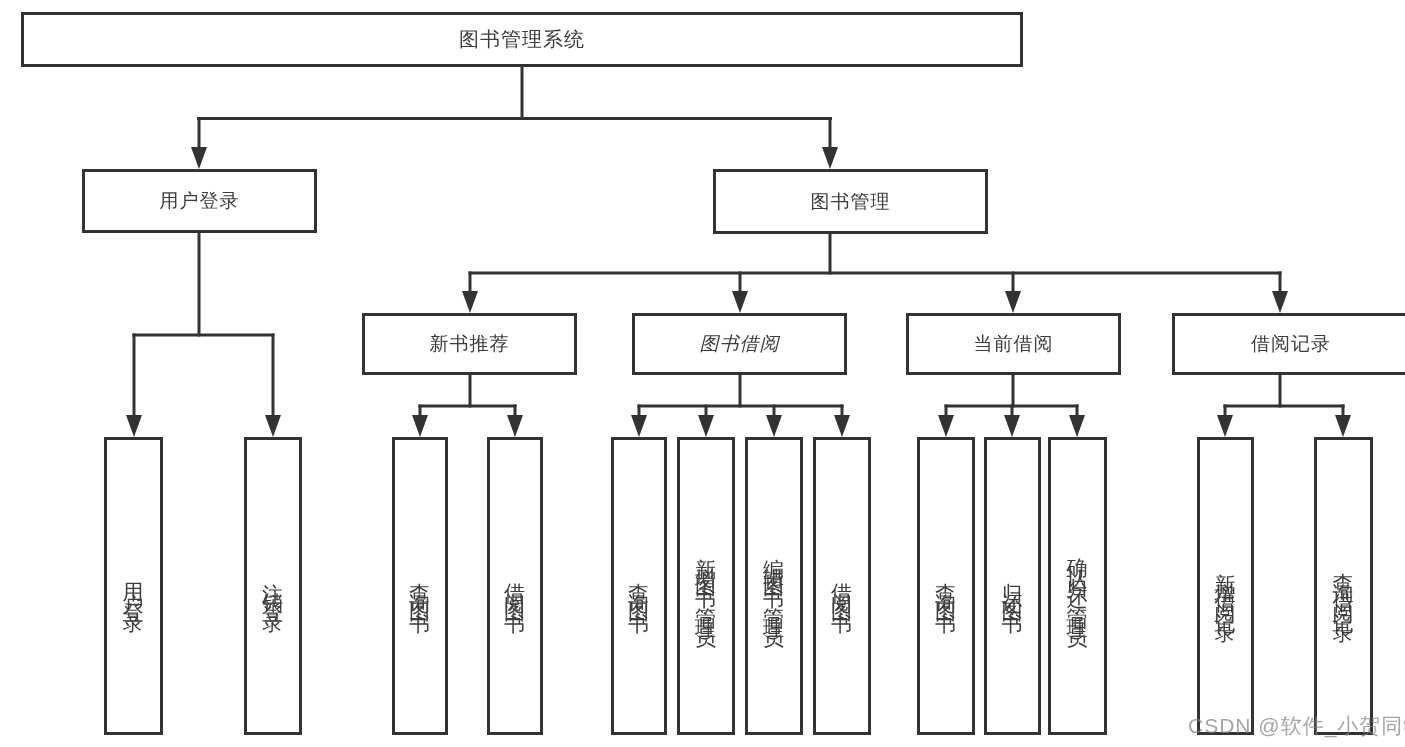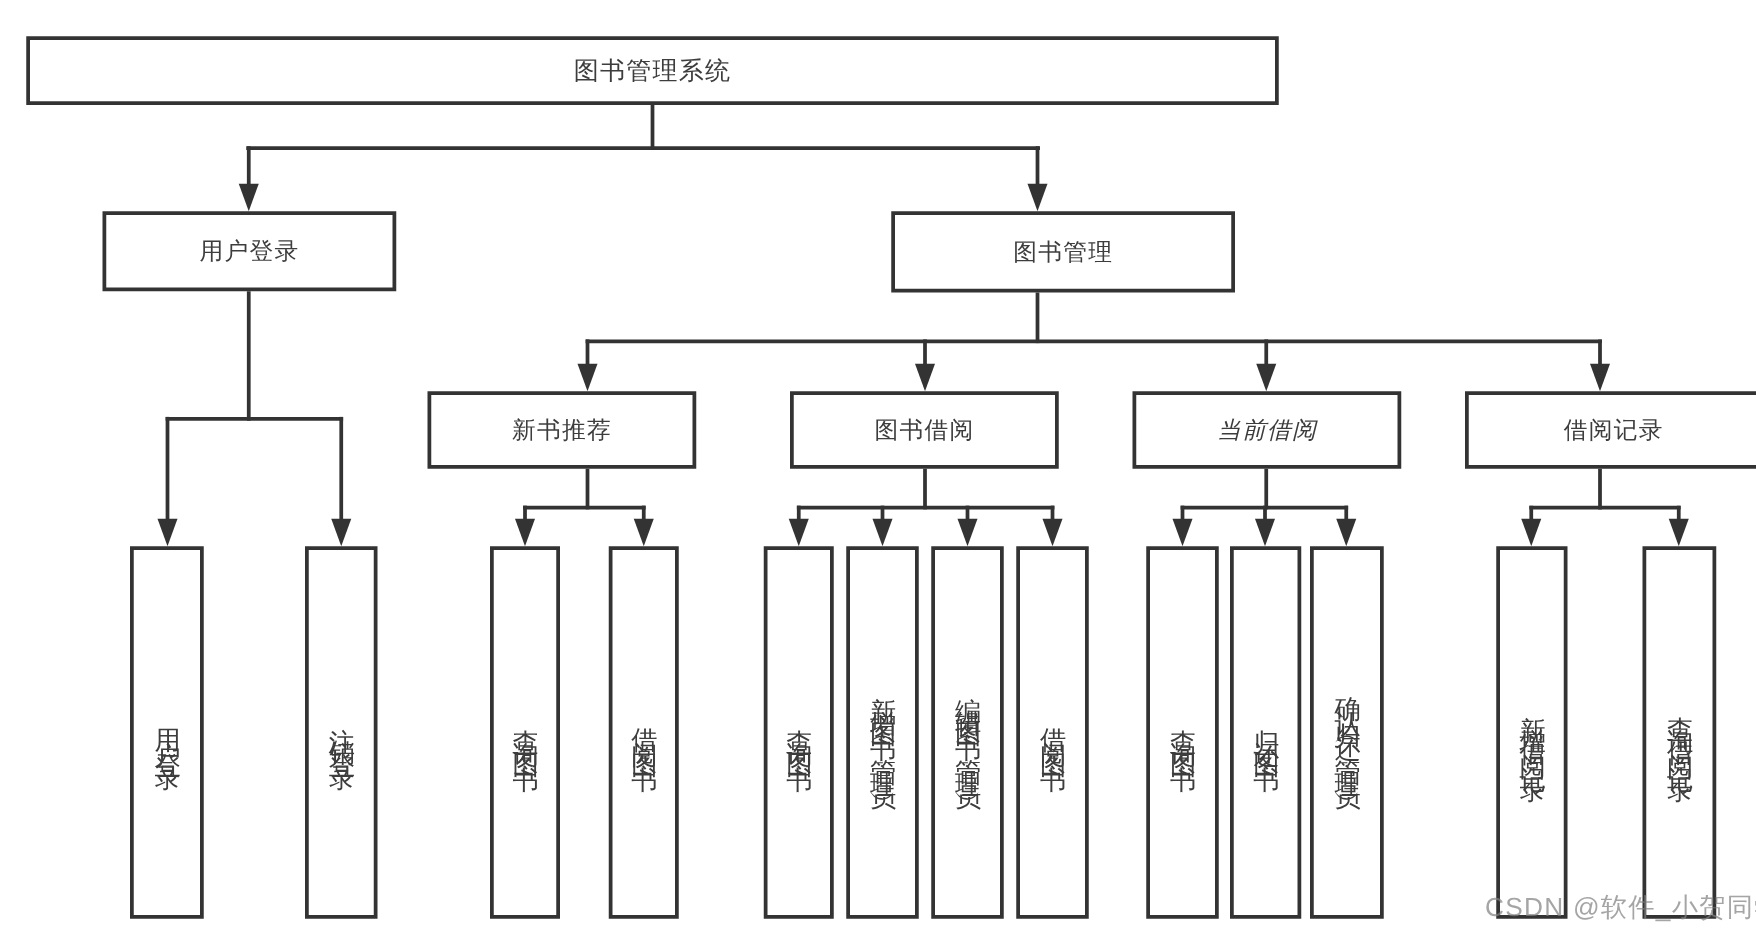--- a/index.html
+++ b/index.html
@@ -121,28 +121,28 @@
       <polygon points="766,415 782,415 774,437"></polygon>
       <polygon points="834,415 850,415 842,437"></polygon>
       <polygon points="938,415 954,415 946,437"></polygon>
       <polygon points="1004,415 1020,415 1012,437"></polygon>
       <polygon points="1069,415 1085,415 1077,437"></polygon>
       <polygon points="1217,415 1233,415 1225,437"></polygon>
       <polygon points="1335,415 1351,415 1343,437"></polygon>
     </g>
   </svg>
 
-  <div class="box h-node root-node" style="left:21px; top:29px; width:1002px; height:55px;font-family:Liberation Serif, serif;">图书管理系统</div>
+  <div class="box h-node root-node" style="left:21px; top:12px; width:1002px; height:55px;font-family:Liberation Serif, serif;">图书管理系统</div>
 
   <div class="box h-node" style="left:82px; top:169px; width:235px; height:64px;">用户登录</div>
   <div class="box h-node" style="left:713px; top:169px; width:275px; height:65px;">图书管理</div>
 
-  <div class="box h-node" style="left:342px; top:313px; width:215px; height:62px;">新书推荐</div>
-  <div class="box h-node" style="left:632px; top:313px; width:215px; height:62px;">图书借阅</div>
-  <div class="box h-node" style="left:906px; top:313px; width:215px; height:62px;font-style:italic;">当前借阅</div>
+  <div class="box h-node" style="left:362px; top:313px; width:215px; height:62px;">新书推荐</div>
+  <div class="box h-node" style="left:632px; top:313px; width:215px; height:62px;font-style:italic;">图书借阅</div>
+  <div class="box h-node" style="left:906px; top:313px; width:215px; height:62px;">当前借阅</div>
   <div class="box h-node" style="left:1172px; top:313px; width:238px; height:62px;">借阅记录</div>
 
   <div class="box leaf" style="left:104px; top:437px; width:59px; height:298px;">用户登录</div>
   <div class="box leaf" style="left:244px; top:437px; width:58px; height:298px;">注销登录</div>
 
   <div class="box leaf" style="left:392px; top:437px; width:56px; height:298px;">查询图书</div>
   <div class="box leaf" style="left:487px; top:437px; width:56px; height:298px;">借阅图书</div>
 
   <div class="box leaf" style="left:611px; top:437px; width:56px; height:298px;">查询图书</div>
   <div class="box leaf" style="left:677px; top:437px; width:58px; height:298px;">新增图书（管理员）</div>

